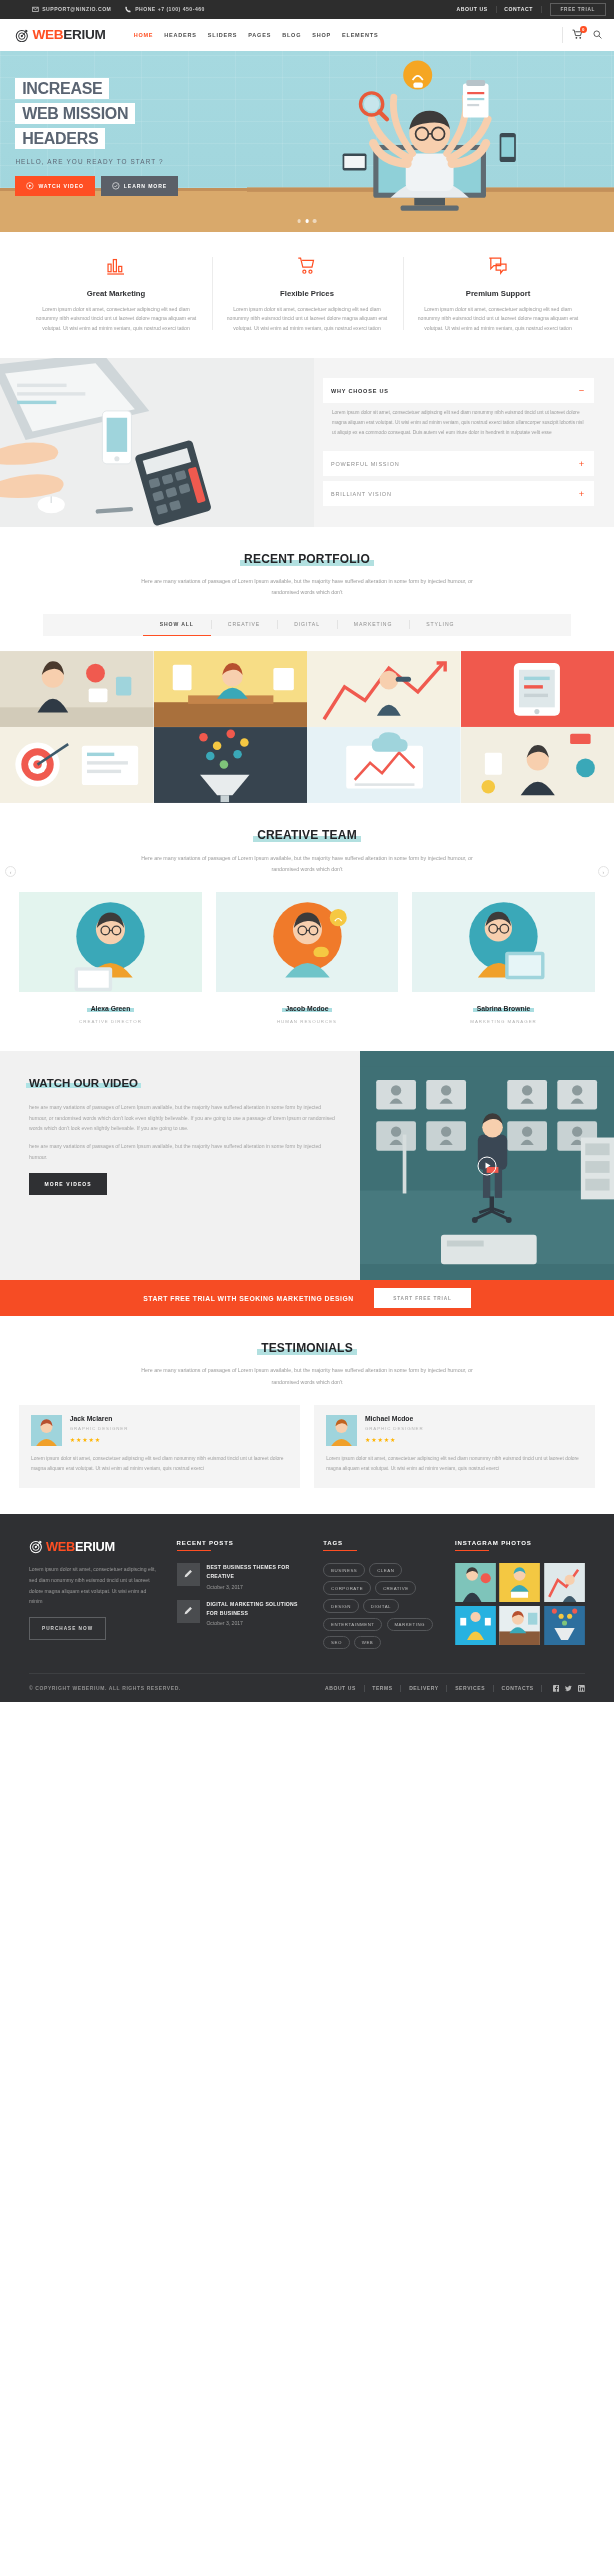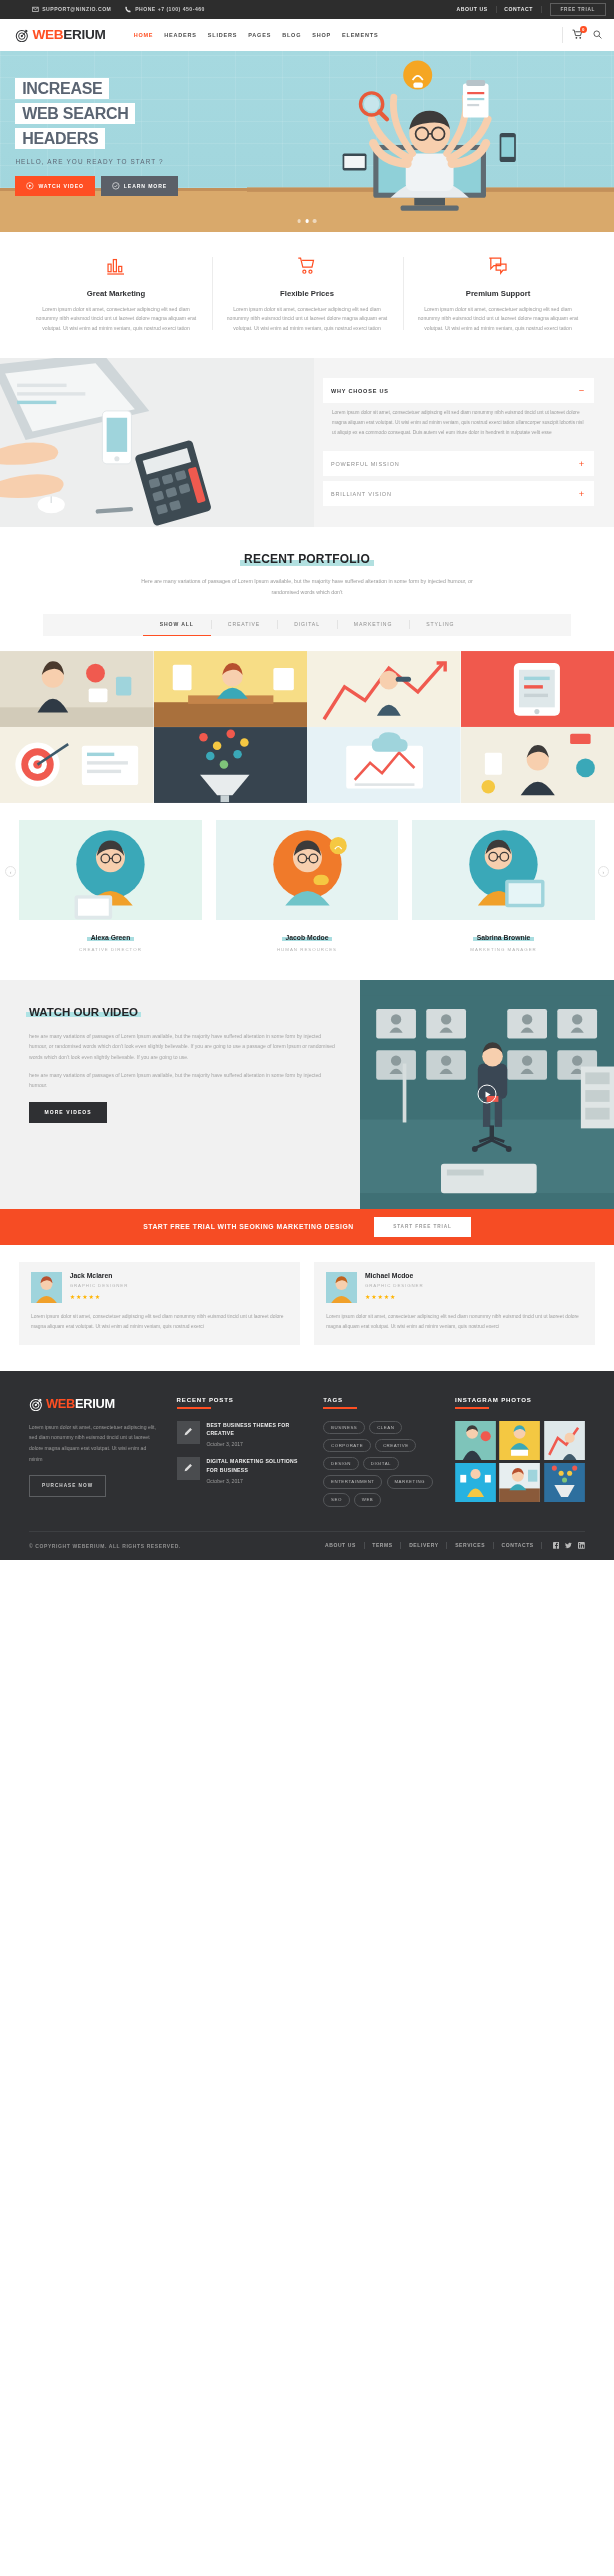--- a/index.html
+++ b/index.html
@@ -438,21 +438,21 @@
 
       <rect x="296" y="96" width="19" height="34" rx="3" fill="#3b4a52"></rect>
       <rect x="298" y="101" width="15" height="23" fill="#8fd0d8"></rect>
 
       <rect x="112" y="120" width="28" height="20" rx="2" fill="#3b4a52"></rect>
       <rect x="114" y="123" width="24" height="14" fill="#f2f5f6"></rect>
     </svg>
 
     <div class="hero-inner">
       <div><span class="hl">INCREASE</span></div>
-      <div><span class="hl">WEB SEARCH</span></div>
+      <div><span class="hl">WEB MISSION</span></div>
       <div><span class="hl">HEADERS</span></div>
       <div class="hero-sub">HELLO, ARE YOU READY TO START ?</div>
       <div class="hero-btns">
         <a class="btn-hero btn-orange">
           <svg viewBox="0 0 20 20">
               <circle cx="10" cy="10" r="8.5" fill="none" stroke="#fff" stroke-width="1.6"></circle>
               <path d="M8 6.5l6 3.5-6 3.5z" fill="#fff"></path>
             </svg>
           <span>WATCH VIDEO</span>
         </a>
@@ -684,20 +684,24 @@
           <path d="M70 80 q20 -32 40 0z" fill="#2f3a45"></path>
           <rect x="28" y="30" width="20" height="26" rx="2" fill="#fff"></rect>
           <circle cx="146" cy="48" r="11" fill="#3aa8b8"></circle>
           <circle cx="32" cy="70" r="8" fill="#f5c842"></circle>
         </svg>
       </div>
     </div>
   </div>
 
   <div class="team">
+    <div class="sec-head">
+      <div class="sec-title"><span>CREATIVE TEAM</span></div>
+      <div class="sec-sub">Here are many variations of passages of Lorem Ipsum available, but the majority have suffered alteration in some form by injected humour, or randomised words which don't</div>
+    </div>
     <div class="team-arrow left">‹</div>
     <div class="team-arrow right">›</div>
     <div class="team-row">
 
       <div class="team-card">
         <div class="team-photo" style="background:#e3f4ee">
           <svg viewBox="0 0 152 117" style="width:100%;height:100%;display:block">
             <circle cx="76" cy="52" r="40" fill="#3aa8b8"></circle>
             <circle cx="76" cy="44" r="17" fill="#f7cfae"></circle>
             <path d="M60 42 q3 -18 16 -18 q13 0 16 18 q-6 -9 -16 -8 q-10 1 -16 8z" fill="#3d3b3a"></path>
@@ -824,20 +828,24 @@
       <div class="play-btn"></div>
     </div>
   </div>
 
   <div class="cta">
     <div class="cta-text">START FREE TRIAL WITH SEOKING MARKETING DESIGN</div>
     <a class="cta-btn">START FREE TRIAL</a>
   </div>
 
   <div class="testi">
+    <div class="sec-head">
+      <div class="sec-title"><span>TESTIMONIALS</span></div>
+      <div class="sec-sub">Here are many variations of passages of Lorem Ipsum available, but the majority have suffered alteration in some form by injected humour, or randomised words which don't</div>
+    </div>
     <div class="testi-row">
 
       <div class="testi-card">
         <div class="testi-top">
           <div class="testi-av">
             <svg viewBox="0 0 36 36" style="width:100%;height:100%;display:block">
               <rect width="36" height="36" fill="#9fd4dc"></rect>
               <circle cx="18" cy="14" r="7" fill="#f7cfae"></circle>
               <path d="M11 13 q1 -8 7 -8 q6 0 7 8 q-3 -4 -7 -3.5 q-4 .5 -7 3.5z" fill="#b7502f"></path>
               <path d="M6 36 q12 -16 24 0z" fill="#f0a02a"></path>

